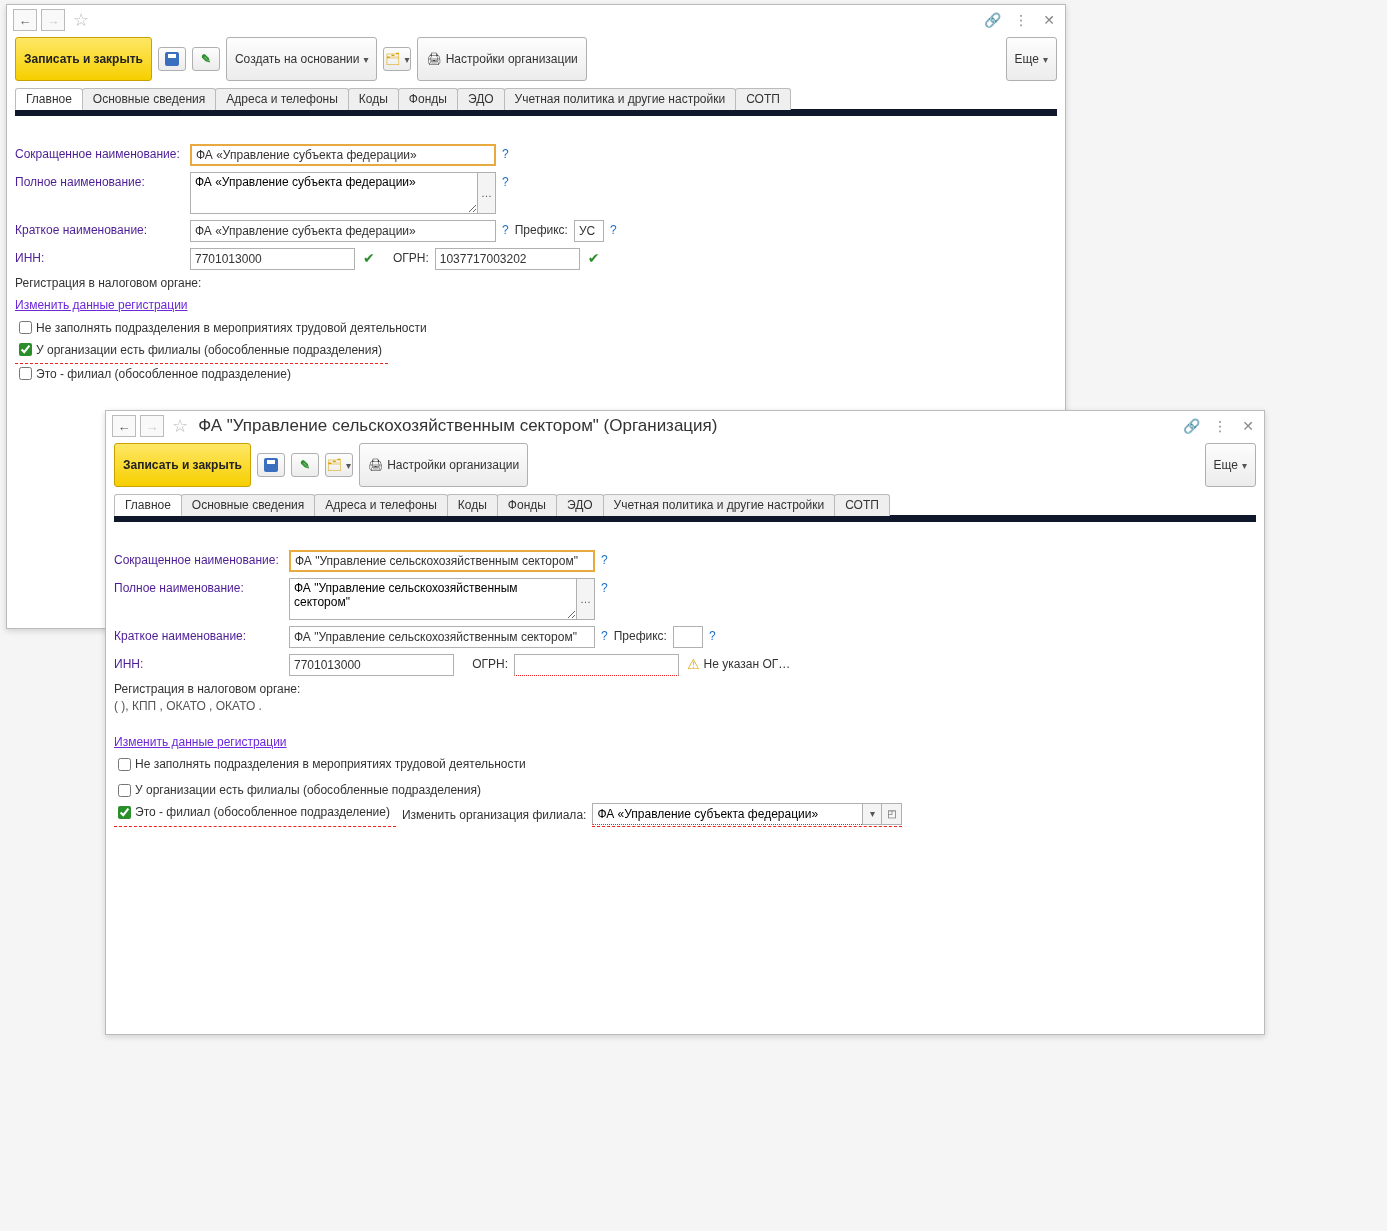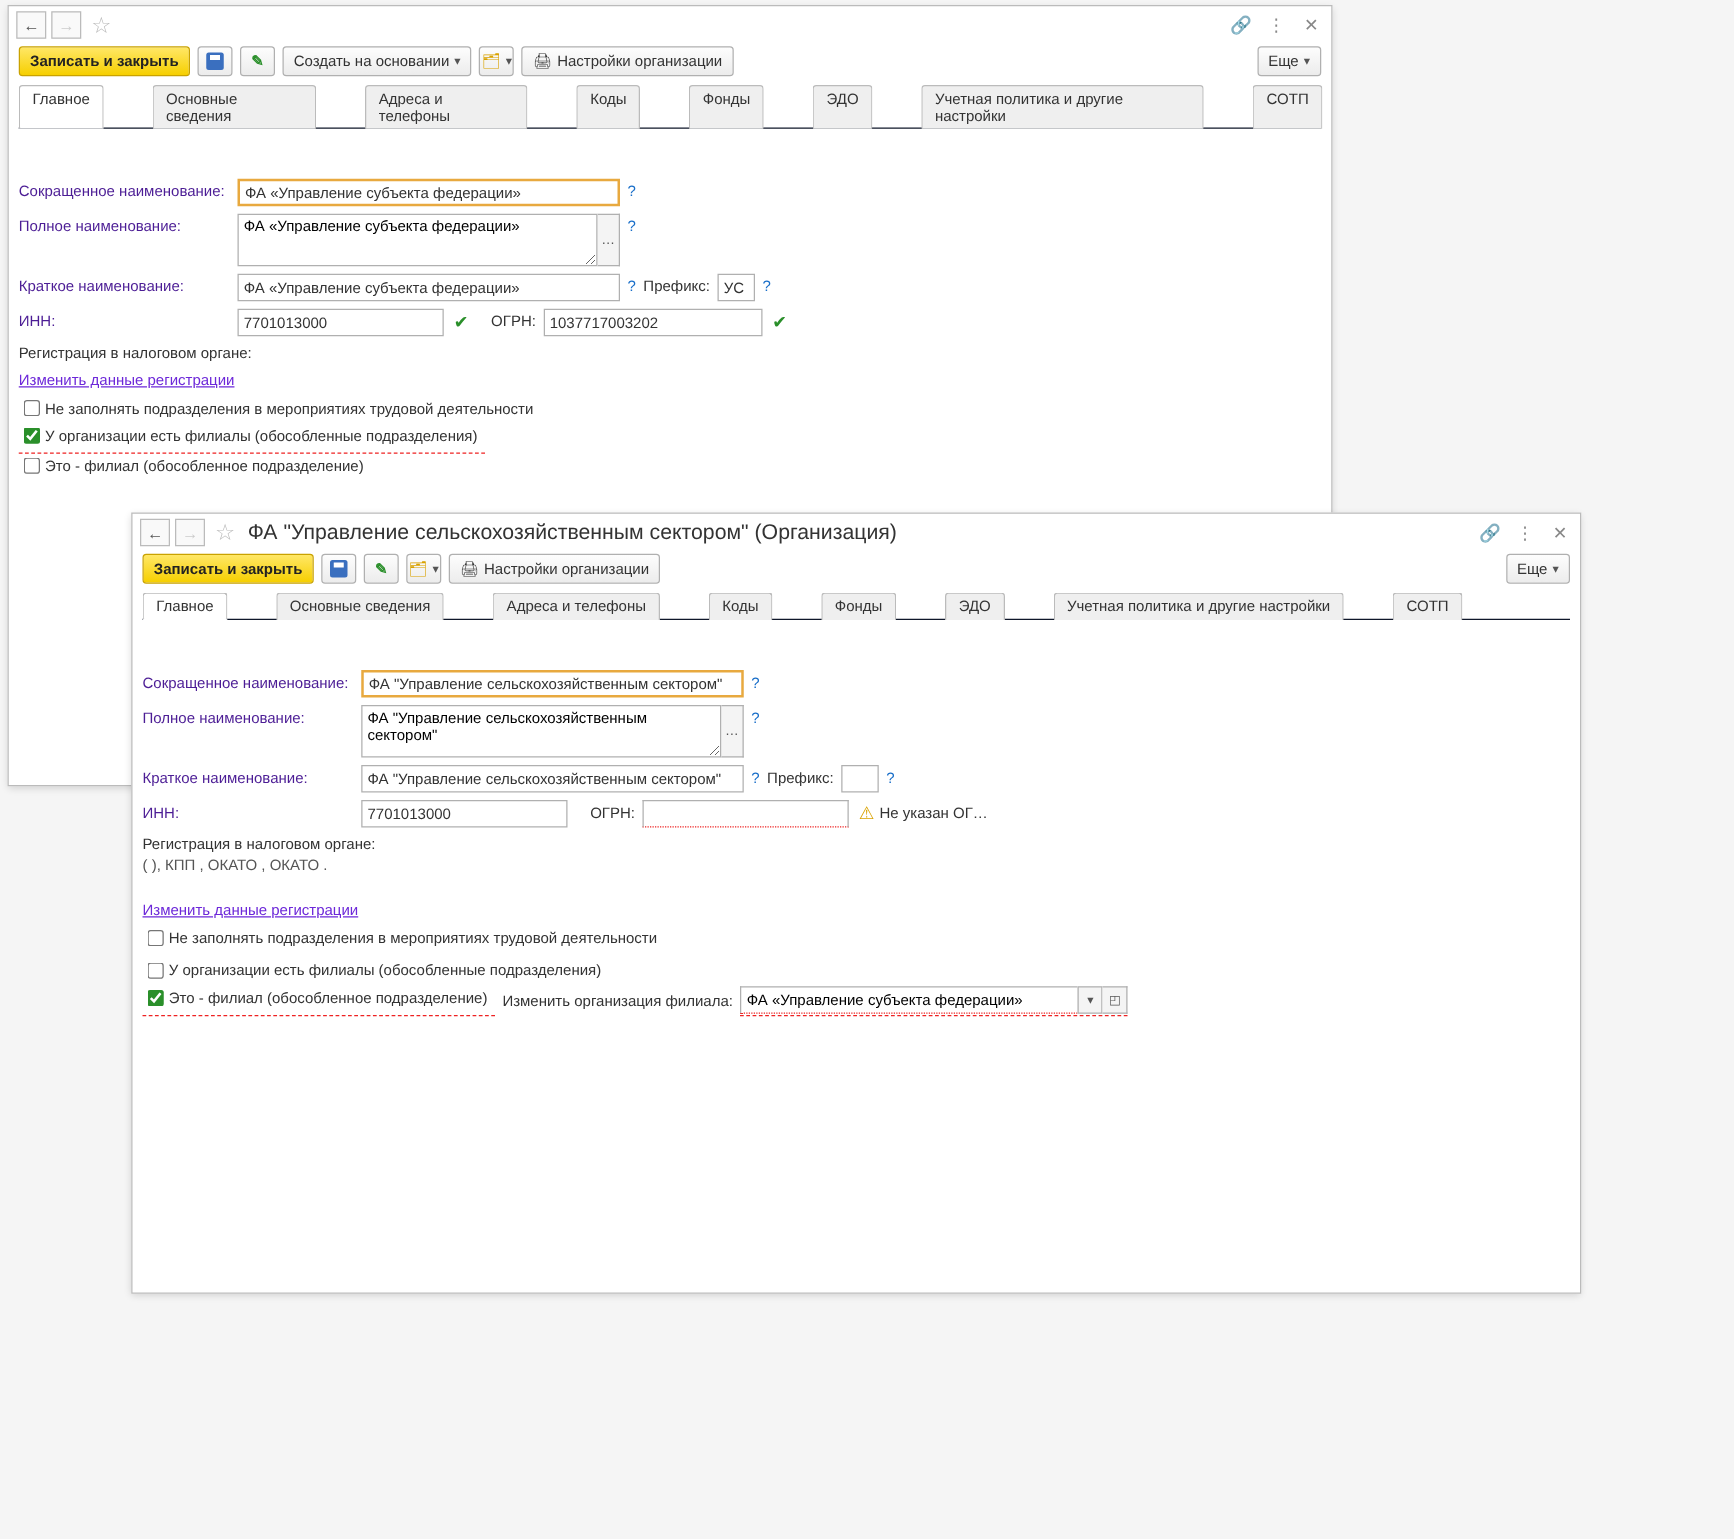--- a/index.html
+++ b/index.html
@@ -51,45 +51,44 @@
   }
   .toolbar {
     display: flex;
     align-items: center;
     padding: 4px 8px;
     gap: 6px;
   }
   .btn {
     border: 1px solid #b0b0b0;
     background: linear-gradient(#fdfdfd, #ececec);
-    padding: 1px 8px;
+    padding: 21px 8px;
     font-size: 12px;
     color: #333;
     display: inline-flex;
     align-items: center;
     gap: 4px;
     cursor: pointer;
     height: 24px;
     border-radius: 3px;
   }
   .btn-yellow {
     background: linear-gradient(#ffe766, #f6cf00);
     border: 1px solid #c9a200;
     font-weight: bold;
     color: #222;
   }
   .btn-icon { width: 28px; padding: 3px 4px; justify-content: center; }
   .caret::after { content: " ▾"; font-size: 10px; color: #555; }
   .toolbar-spacer { flex: 1; }
   .tabs {
     display: flex;
-    border-bottom: 1px solid #0f172a;
-    margin: 2px 8px 12px 8px;
+    border-bottom: 7px solid #0f172a;
+    margin: 2px 8px 0 8px;
     position: relative;
-    gap: 40px;
   }
   .tab {
     border: 1px solid #bbb;
     border-bottom: none;
     background: #efefef;
     padding: 3px 10px;
     font-size: 12px;
     color: #333;
     cursor: pointer;
     margin-right: -1px;
@@ -108,21 +107,21 @@
   .input {
     border: 1px solid #b0b0b0;
     background: #fff;
     padding: 2px 4px;
     font-size: 12px;
     height: 22px;
     color: #333;
     font-family: inherit;
   }
   .input-short { width: 165px; }
-  .input-ogrn { width: 175px; }
+  .input-ogrn { width: 145px; }
   .input-306 { width: 306px; }
   .input-highlight { border: 2px solid #e8a93f; outline: none; background:#fff;}
   .input-redunderline { border-bottom: 1px dotted #e22; }
   .textarea {
     border: 1px solid #b0b0b0;
     background:#fff;
     width: 288px; height:42px;
     font-size:12px; padding:2px 4px;
     position: relative;
     font-family: inherit;

